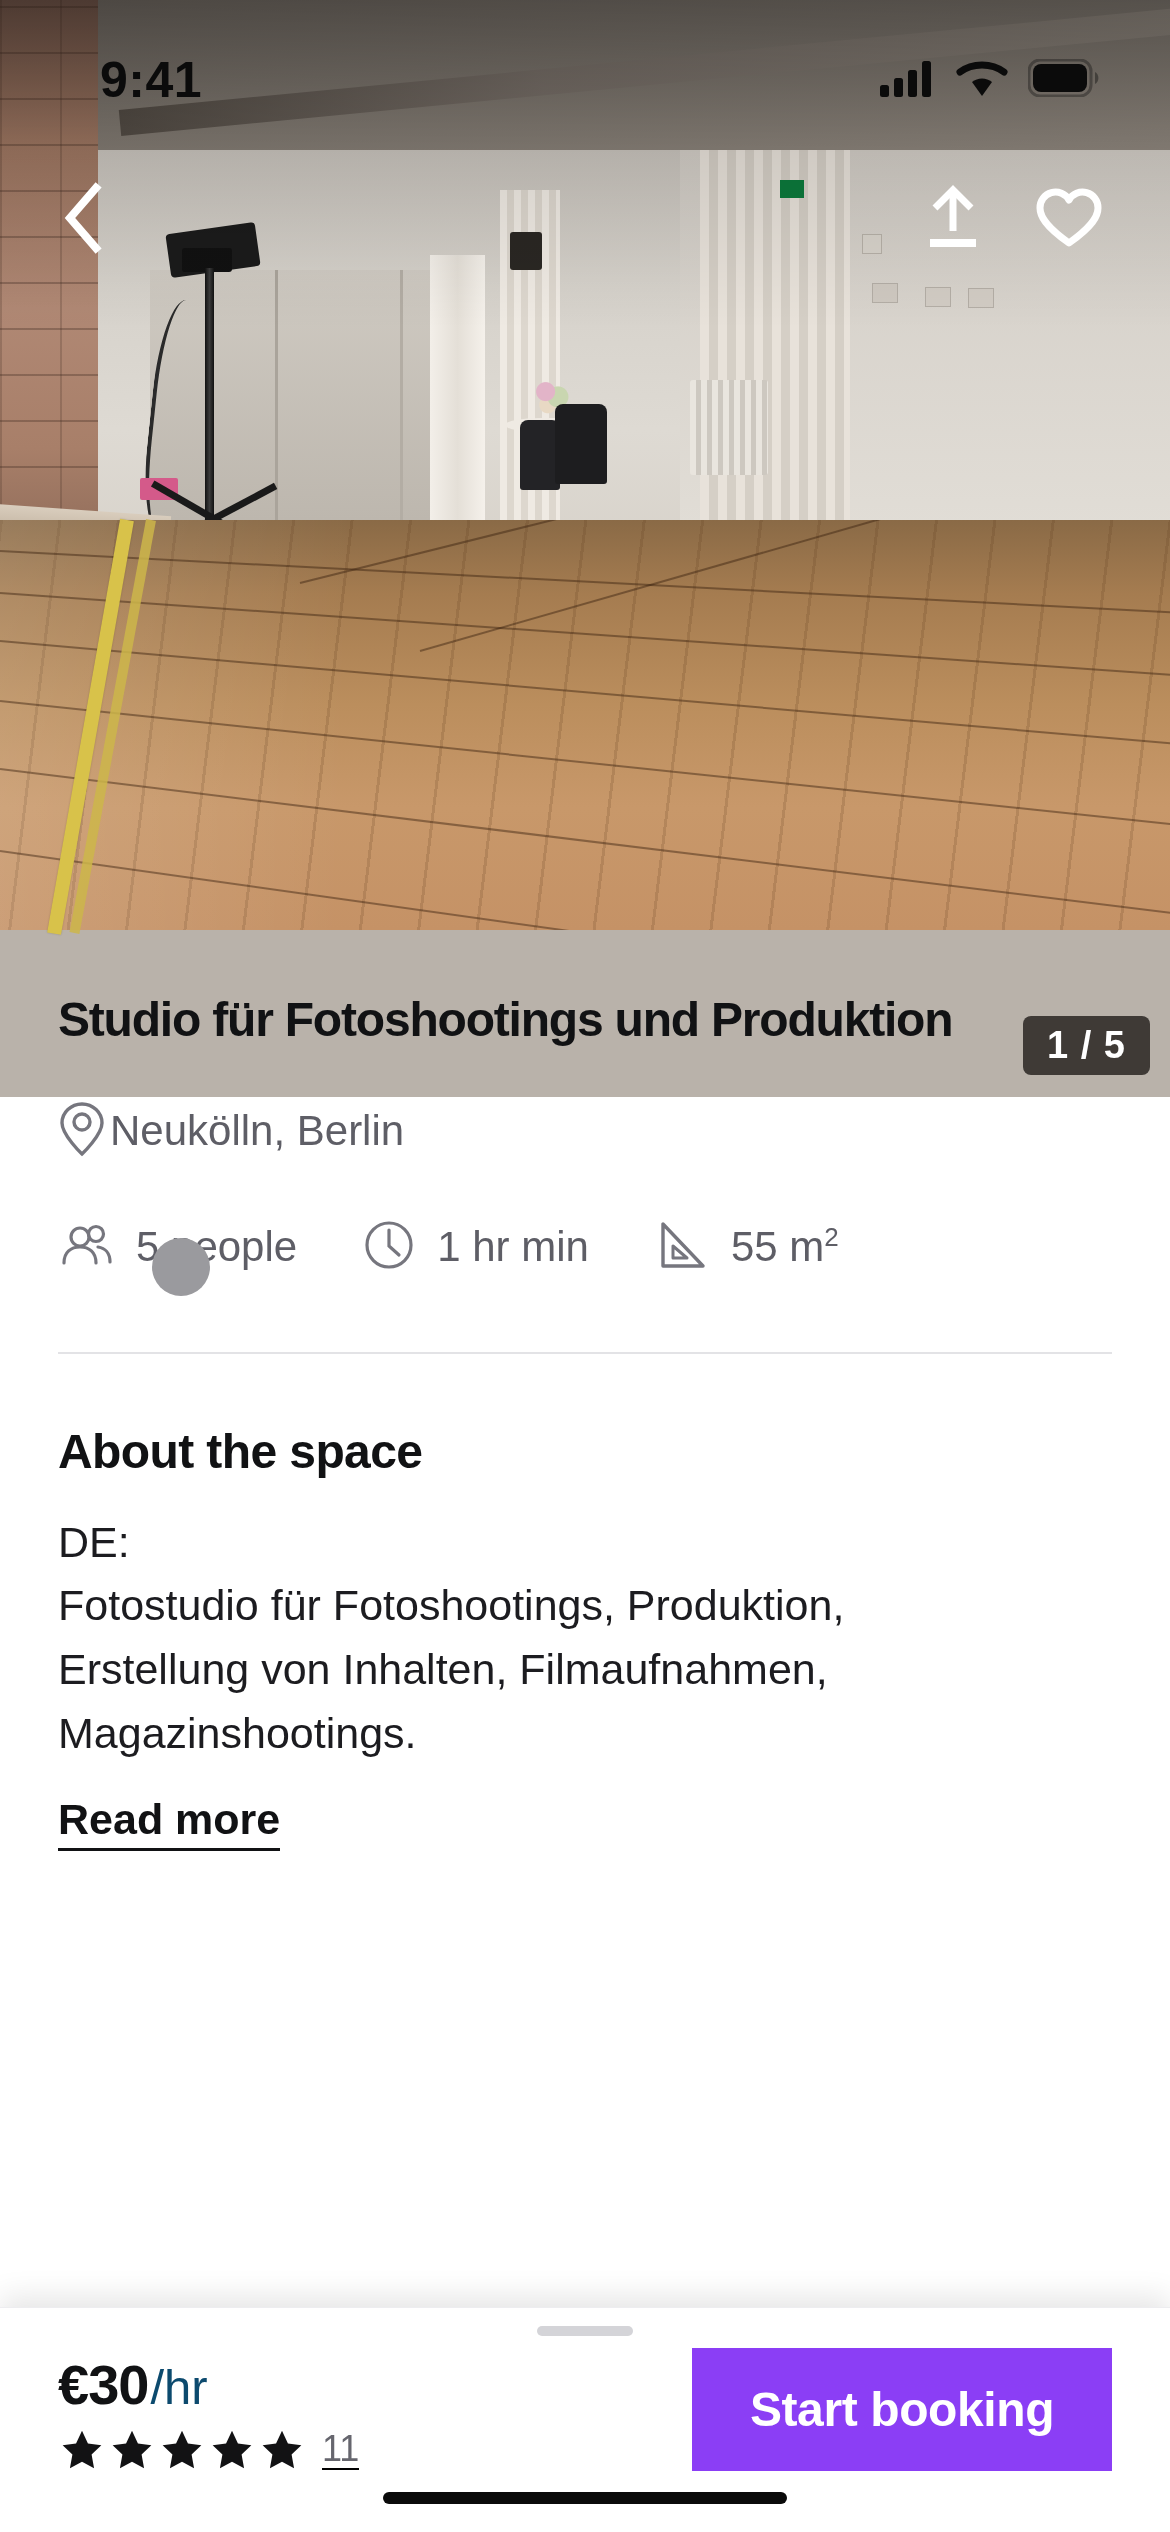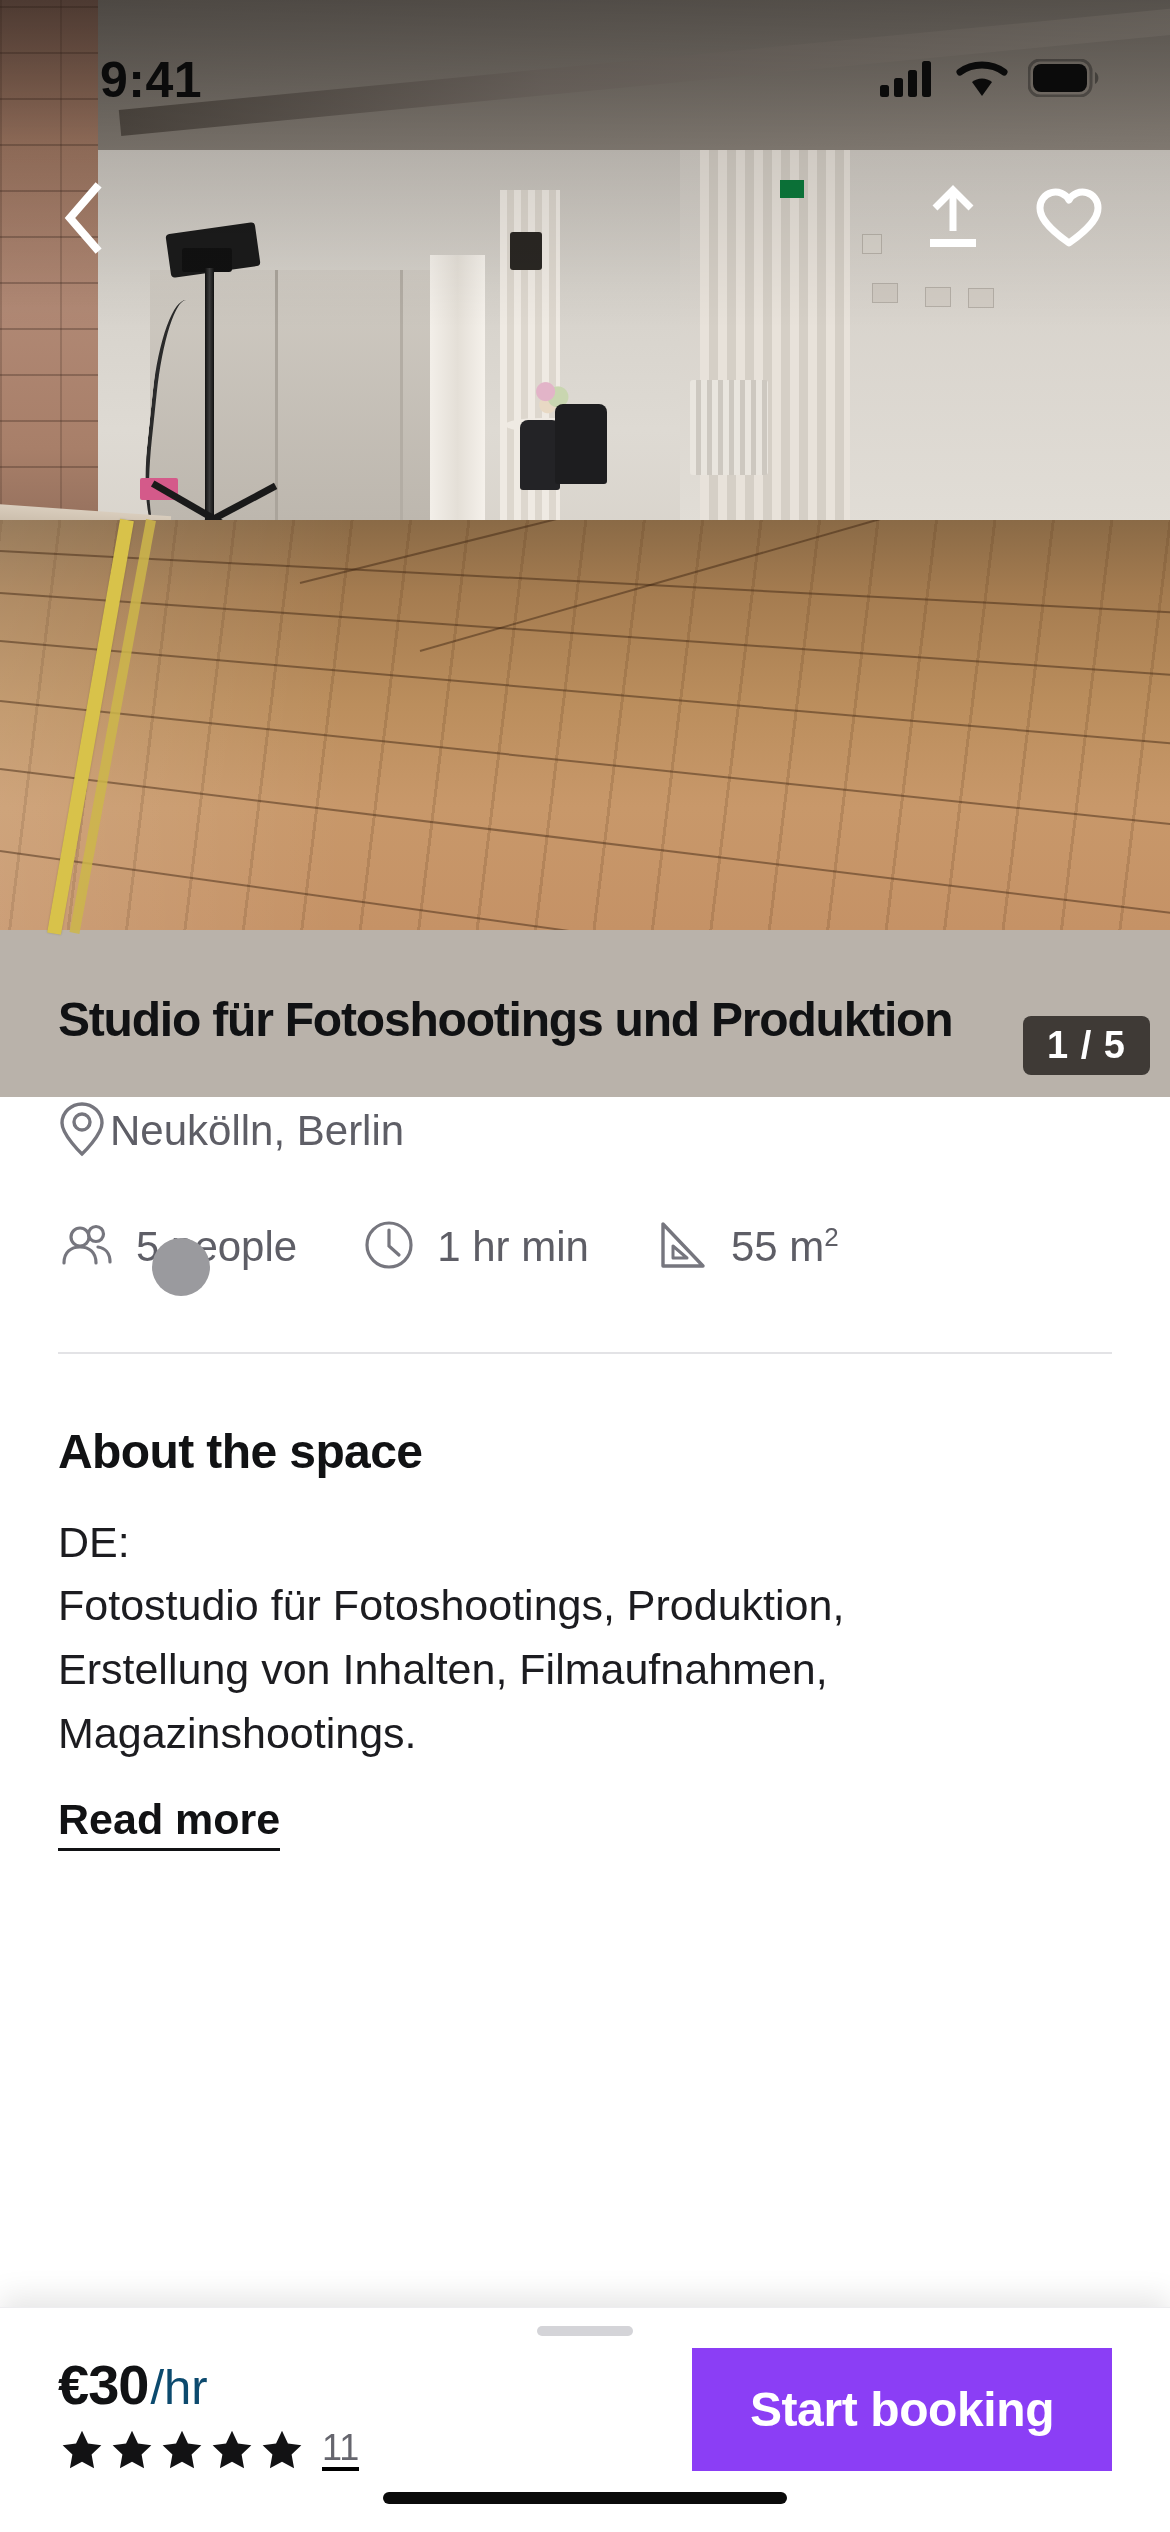--- a/index.html
+++ b/index.html
@@ -248,21 +248,21 @@
     position:absolute; left:0; top:38px; width:1170px;
     padding:0 58px; display:flex; align-items:center; justify-content:space-between;
   }
   .price-block { padding-top:6px; }
   .price-line { display:flex; align-items:baseline; }
   .price-amount { font-size:56px; font-weight:700; color:#111214; letter-spacing:-1px; }
   .price-unit { font-size:49px; font-weight:400; color:#0c4a6e; margin-left:2px; }
   .rating-line { display:flex; align-items:center; gap:16px; margin-top:10px; }
   .stars { display:flex; gap:2px; }
   .review-count {
-    font-size:36px; color:#66666e; border-bottom:4px solid #000000; cursor:pointer;
+    font-size:36px; color:#66666e; border-bottom:2px solid #000000; cursor:pointer;
     line-height:1.05;
   }
   .cta {
     background:#8b3ef5; color:#fff;
     font-size:48px; font-weight:700; letter-spacing:-.4px;
     padding:34px 44px; border:none; cursor:pointer;
     min-width:420px; text-align:center;
   }
   .home-indicator {
     position:absolute; left:50%; bottom:28px; transform:translateX(-50%);

